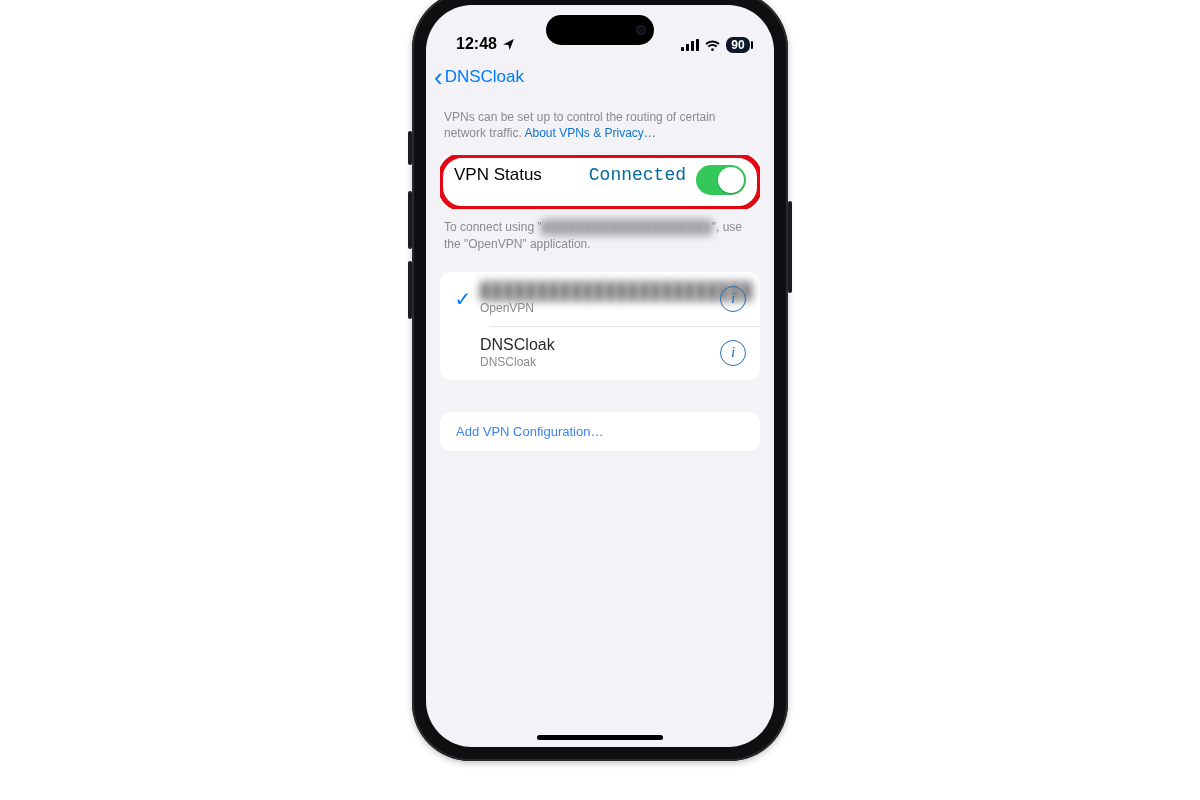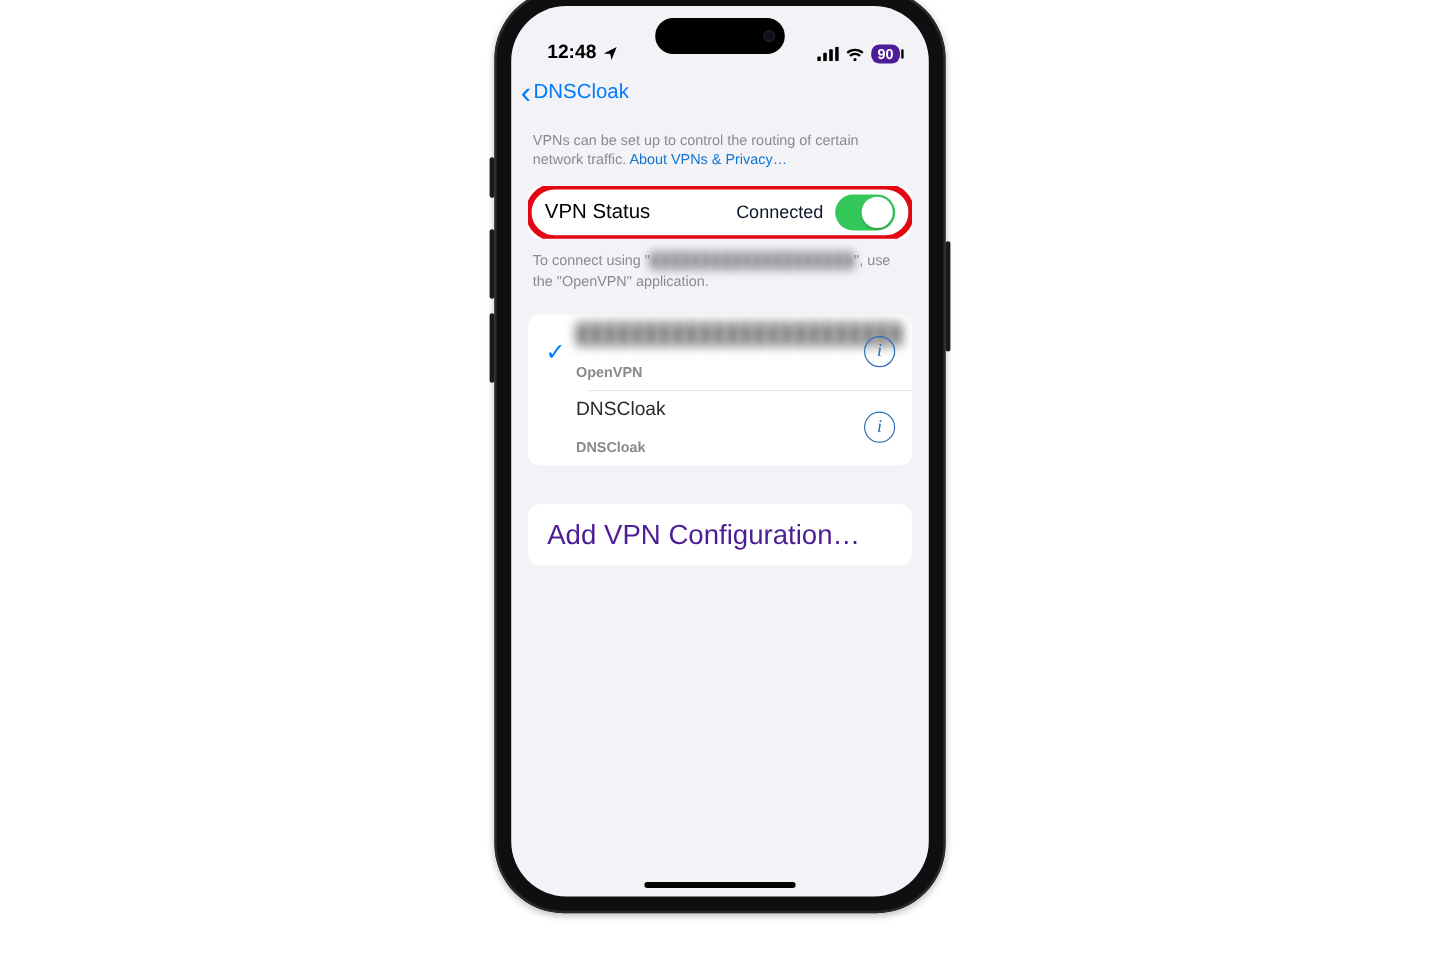--- a/index.html
+++ b/index.html
@@ -101,21 +101,21 @@
   }
   .loc-arrow svg,
   .status-right svg { display:block; }
   .battery-pill {
     display: inline-flex;
     align-items: center;
     justify-content: center;
     font-size: 12px;
     font-weight: 700;
     color: #fff;
-    background: #4c1d95;
+    background: #0f172a;
     border-radius: 7px;
     padding: 2px 4px;
     min-width: 24px;
     height: 16px;
     box-sizing: border-box;
     position: relative;
   }
   .battery-pill::after{
     content:"";
     position:absolute;
@@ -172,35 +172,37 @@
     text-decoration: none;
   }
   .cell-group {
     background: #ffffff;
     border-radius: 10px;
     margin: 0 14px;
     overflow: hidden;
   }
   .cell {
     display: flex;
-    align-items: center;
+    align-items: flex-start;
     min-height: 44px;
     padding: 0 14px;
     box-sizing: border-box;
     position: relative;
+    margin-top: 10px;
   }
   .cell .label {
     font-size: 17px;
     color: #000;
   }
   .cell .value {
     margin-left: auto;
-    color: #0f172a;
-    font-size: 15px;
+    color: #0369a1;
+    font-size: 18px;
     margin-right: 10px;
+    font-family: Liberation Mono, monospace;
   }
   
   .highlight-outline {
     position: relative;
   }
   .highlight-outline::after{
     content:"";
     position:absolute;
     inset:-2px;
     border:5px solid #e30613;
@@ -276,44 +278,43 @@
     font-size: 16px;
     color: #2b2b2b;
   }
   .vpn-title.redacted {
     color: transparent;
     text-shadow: 0 0 9px #7a7a7d;
   }
   .vpn-sub {
     font-size: 12px;
     color: #8a8a8e;
-    margin-top: 15px;
-    font-weight: bold;
+    margin-top: 1px;
   }
   .info-btn {
     width: 24px;
     height: 24px;
     border: 1.5px solid #2a6fb5;
     border-radius: 50%;
     color: #2a6fb5;
     font-family: Georgia, "Times New Roman", serif;
     font-style: italic;
     font-size: 15px;
     display: flex;
     align-items: center;
     justify-content: center;
     flex-shrink: 0;
   }
   .add-link {
     background: #fff;
     border-radius: 10px;
     margin: 32px 14px 0;
     padding: 12px 16px;
-    font-size: 23px;
-    color: #4c1d95;
+    font-size: 13px;
+    color: #3b82f6;
   }
   .home-indicator {
     position: absolute;
     bottom: 7px;
     left: 50%;
     transform: translateX(-50%);
     width: 126px;
     height: 5px;
     border-radius: 3px;
     background: #000;

